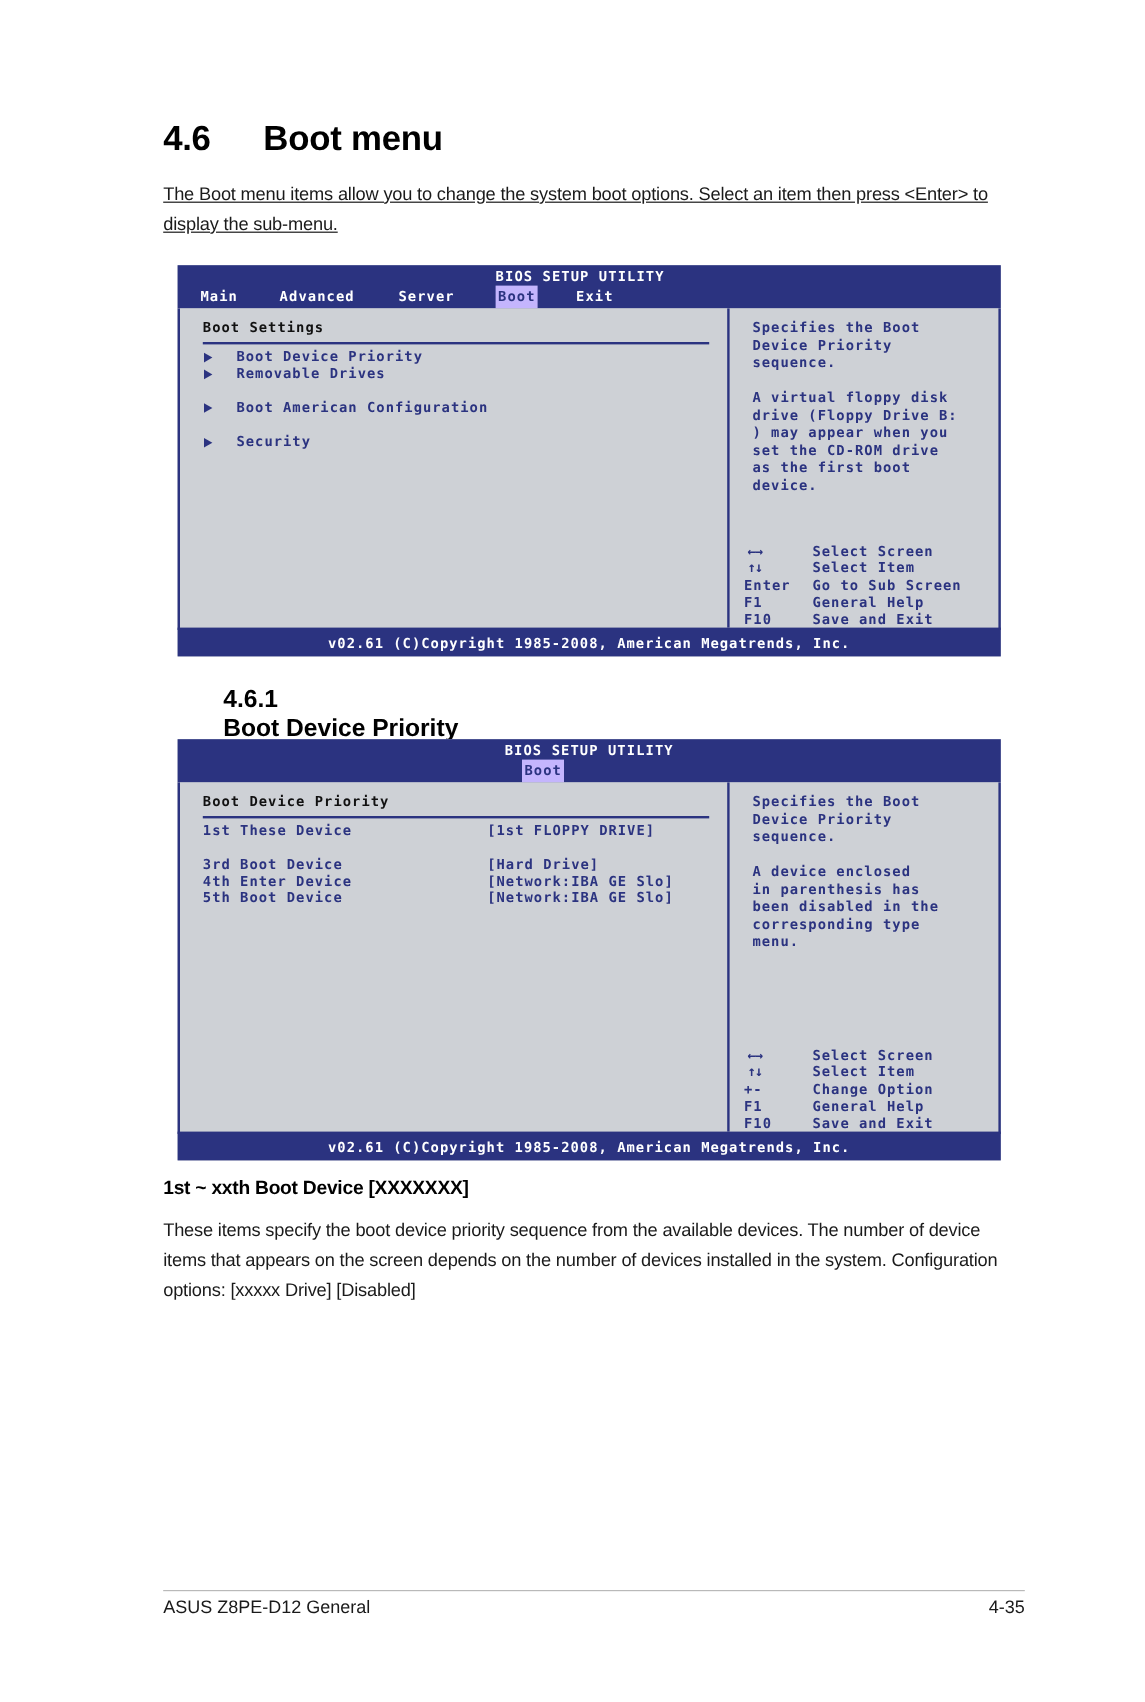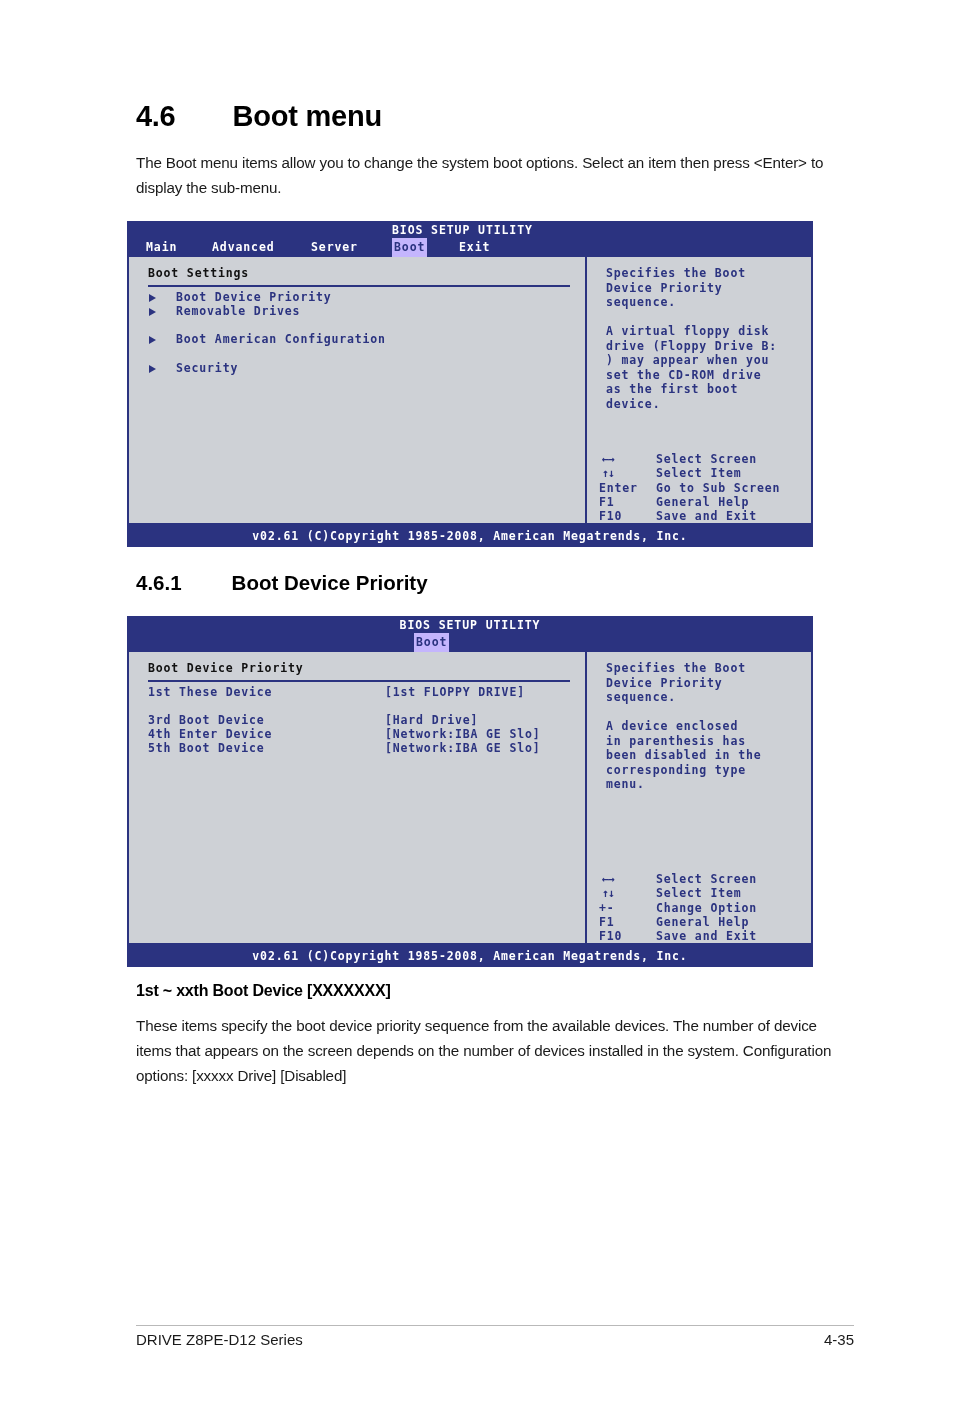--- a/index.html
+++ b/index.html
@@ -33,53 +33,54 @@
     align-items: baseline;
   }
   .h1-num {
     font-size: 29px;
     font-weight: bold;
     letter-spacing: -0.3px;
   }
   .h1-text {
     font-size: 29px;
     font-weight: bold;
-    margin-left: 57px;
+    margin-left: 44px;
     letter-spacing: -0.2px;
   }
 
   .body-para {
     position: absolute;
     font-size: 15.2px;
     line-height: 25px;
     color: #1a1a1a;
     letter-spacing: -0.15px;
   }
   #intro-para {
     left: 136px;
     top: 150px;
     width: 690px;
+    text-decoration: underline;
   }
 
   .h2-row {
     position: absolute;
     left: 136px;
     display: flex;
     align-items: baseline;
   }
   .h2-num {
     font-size: 20.5px;
     font-weight: bold;
   }
   .h2-text {
     font-size: 20.5px;
     font-weight: bold;
     margin-left: 50px;
   }
-  #h2-boot-device-priority { top: 571px; }
+  #h2-boot-device-priority { top: 571px; flex-direction: column; }
 
   .h3 {
     position: absolute;
     left: 136px;
     font-size: 16px;
     font-weight: bold;
     letter-spacing: -0.2px;
   }
   #h3-boot-device { top: 982px; }
 
@@ -109,21 +110,21 @@
     position: absolute;
     right: 100px;
     top: 1331px;
     font-size: 15px;
     color: #1a1a1a;
   }
 
   
   .bios {
     position: absolute;
-    left: 127px;
+    left: 148px;
     width: 686px;
     background: #ced1d6;
     font-family: "DejaVu Sans Mono", "Liberation Mono", monospace;
     box-sizing: border-box;
   }
   .bios-titlebar {
     position: relative;
     background: #2b3380;
     height: 36px;
     width: 100%;
@@ -451,16 +452,16 @@
       </div>
     </div>
 
     <div class="bios-footer">v02.61 (C)Copyright 1985-2008, American Megatrends, Inc.</div>
   </div>
 
   <div class="h3" id="h3-boot-device">1st ~ xxth Boot Device [XXXXXXX]</div>
   <div class="body-para" id="devices-para">These items specify the boot device priority sequence from the available devices. The number of device items that appears on the screen depends on the number of devices installed in the system. Configuration options: [xxxxx Drive] [Disabled]</div>
 
   <div class="footer-rule"></div>
-  <div class="footer-left">DRIVE Z8PE-D12 Series</div>
+  <div class="footer-left">ASUS Z8PE-D12 General</div>
   <div class="footer-right">4-35</div>
 
 </div>
 
 </body></html>

